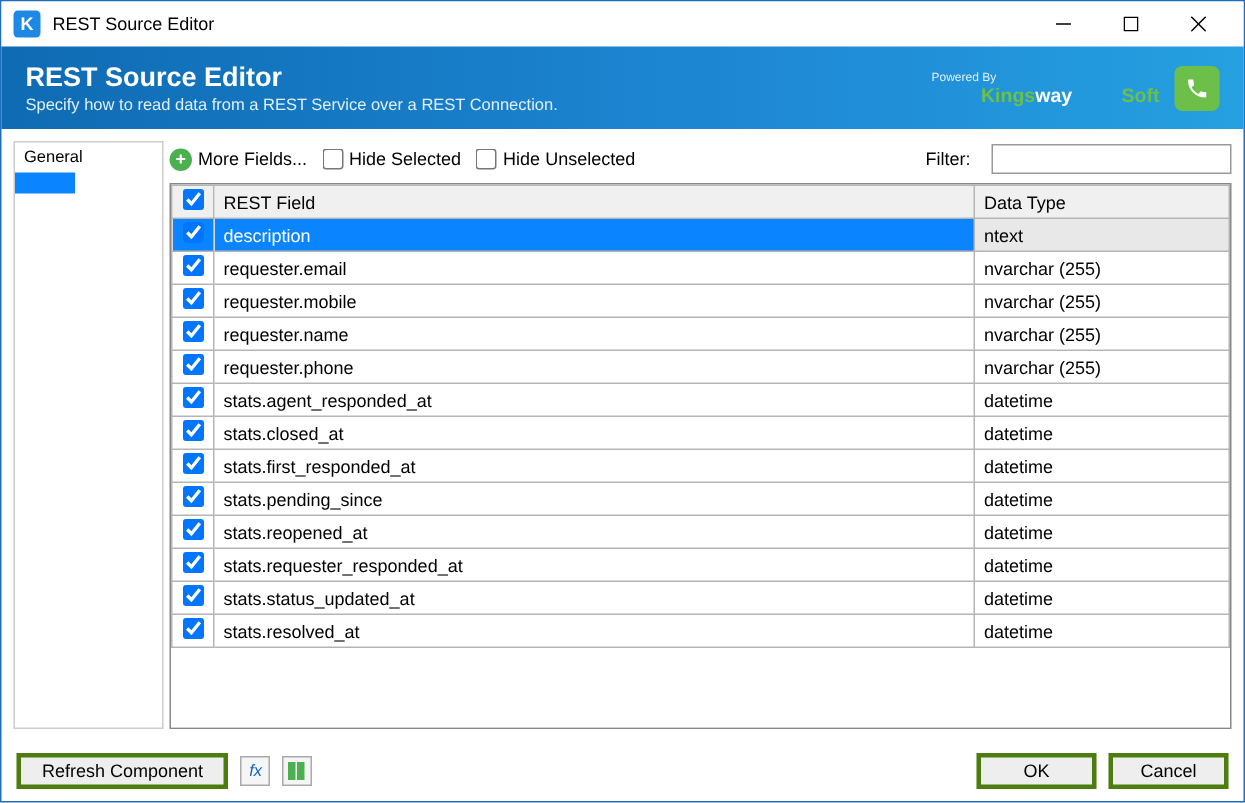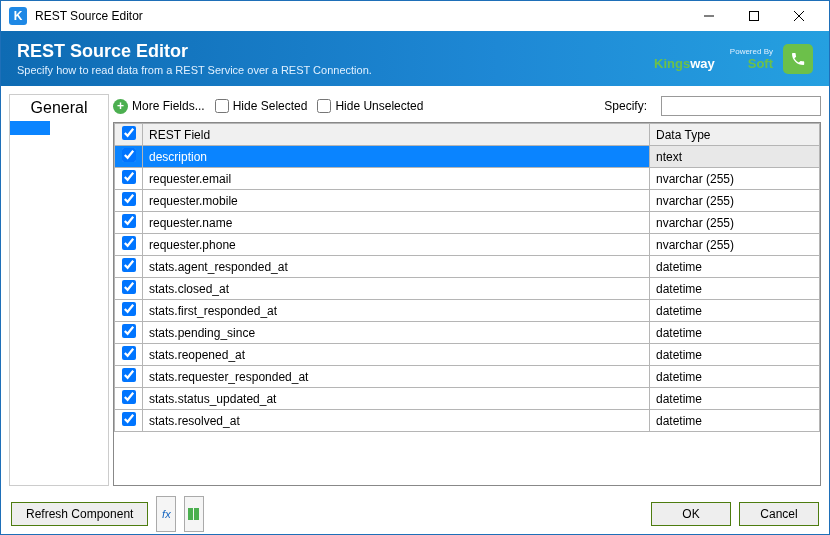--- a/index.html
+++ b/index.html
@@ -11,26 +11,26 @@
   .titlebar .win-btns { display: flex; }
   .titlebar .win-btn { width: 45px; height: 28px; display: flex; align-items: center; justify-content: center; cursor: default; }
 
   .header-banner { height: 55px; background: linear-gradient(90deg, #0E6BB3 0%, #1E88D5 60%, #25A0E0 100%); color: #fff; display: flex; align-items: center; padding: 0 16px; position: relative; }
   .header-banner .hb-left { flex: 1; }
   .header-banner h1 { margin: 0; font-size: 18px; font-weight: 600; }
   .header-banner .subtitle { font-size: 11px; color: #e0f0ff; margin-top: 2px; }
   .header-banner .brand { display: flex; align-items: center; gap: 10px; }
   .header-banner .brand .logo-text { font-size: 13px; font-weight: bold; }
   .header-banner .brand .logo-text .green { color: #6CC04A; margin-left: 33px; }
-  .header-banner .brand .logo-text .powered { font-size: 8px; display:block; text-align:right; color:#e0f0ff; font-weight:normal; }
+  .header-banner .brand .logo-text .powered { font-size: 8px; display:block; color:#e0f0ff; font-weight:normal; }
   .header-banner .phone-badge { width: 30px; height: 30px; background: #6CC04A; border-radius: 5px; display: flex; align-items: center; justify-content: center; color: #fff; }
 
   .body-area { flex: 1; display: flex; padding: 8px; gap: 4px; overflow: hidden; }
   .sidebar { width: 100px; border: 1px solid #ccc; background:#fff; padding-top:2px; }
-  .sidebar .nav-item { padding: 2px 6px; font-size: 16px; cursor: default; text-align: center; }
+  .sidebar .nav-item { padding: 2px 6px; font-size: 11px; cursor: default; }
   .sidebar .nav-item.highlight { background: #0A84FF; color: #fff; width: 40px; margin-left:0; height:14px; margin-top:2px; padding:0 6px; }
 
   .main { flex: 1; display: flex; flex-direction: column; }
   .toolbar { display: flex; align-items: center; gap: 10px; padding: 2px 0 6px 0; }
   .toolbar .more-fields { display: flex; align-items: center; gap: 4px; cursor: pointer; }
   .toolbar .plus-circle { width: 15px; height: 15px; border-radius: 50%; background: #4CAF50; color: #fff; display: flex; align-items:center; justify-content:center; font-size:12px; line-height:1; font-weight:bold; }
   .toolbar label.chk { display: flex; align-items: center; gap: 4px; cursor: pointer; }
   .toolbar input[type=checkbox] { width: 14px; height: 14px; margin:0; }
   .toolbar .spacer { flex: 1; }
   .toolbar .filter-label { margin-right: 4px; }
@@ -42,22 +42,22 @@
   table.grid th { background: #f0f0f0; font-weight: normal; }
   table.grid th.check-col, table.grid td.check-col { width: 28px; text-align: center; padding:0; }
   table.grid th.dtype-col, table.grid td.dtype-col { width: 170px; }
   table.grid tr.selected td { background: #0A84FF; color: #fff; }
   table.grid tr.selected td.dtype-col, table.grid td.dtype-cell-grey { background: #e8e8e8; color:#000; }
   table.grid tr td.dtype-col { background: #fff; }
   table.grid input[type=checkbox] { width:14px; height:14px; margin:0; }
   .grid-pad { flex:1; background:#fff; }
 
   .footer { height: 40px; border-top: 0; display: flex; align-items: center; padding: 8px 10px; gap: 8px; }
-  .footer button { height: 24px; padding: 0 14px; background: #eee; border: 1px solid #4d7c0f; font-size: 12px; cursor: pointer; }
-  .footer .mini-icon { width: 20px; height: 36px; border: 1px solid #aaa; display:flex; align-items:center; justify-content:center; font-size:11px; background:#f5f5f5; cursor:pointer; }
+  .footer button { height: 24px; padding: 0 14px; background: #eee; border: 3px solid #4d7c0f; font-size: 12px; cursor: pointer; }
+  .footer .mini-icon { width: 20px; height: 20px; border: 1px solid #aaa; display:flex; align-items:center; justify-content:center; font-size:11px; background:#f5f5f5; cursor:pointer; }
   .footer .spacer { flex: 1; }
 </style>
 </head>
 <body>
 
 <div class="window">
 
   <div class="titlebar">
     <div class="app-icon">K</div>
     <div class="title-text">REST Source Editor</div>
@@ -113,21 +113,21 @@
         </div>
         <label class="chk">
           <input type="checkbox" style="">
           <span>Hide Selected</span>
         </label>
         <label class="chk">
           <input type="checkbox" style="">
           <span>Hide Unselected</span>
         </label>
         <div class="spacer"></div>
-        <span class="filter-label">Specify:</span>
+        <span class="filter-label">Filter:</span>
         <input class="filter" type="text" value="" style="">
       </div>
 
       <div class="grid-wrap">
         <table class="grid">
           <thead>
             <tr>
               <th class="check-col"><input type="checkbox" checked="" style=""></th>
               <th>REST Field</th>
               <th class="dtype-col">Data Type</th>

